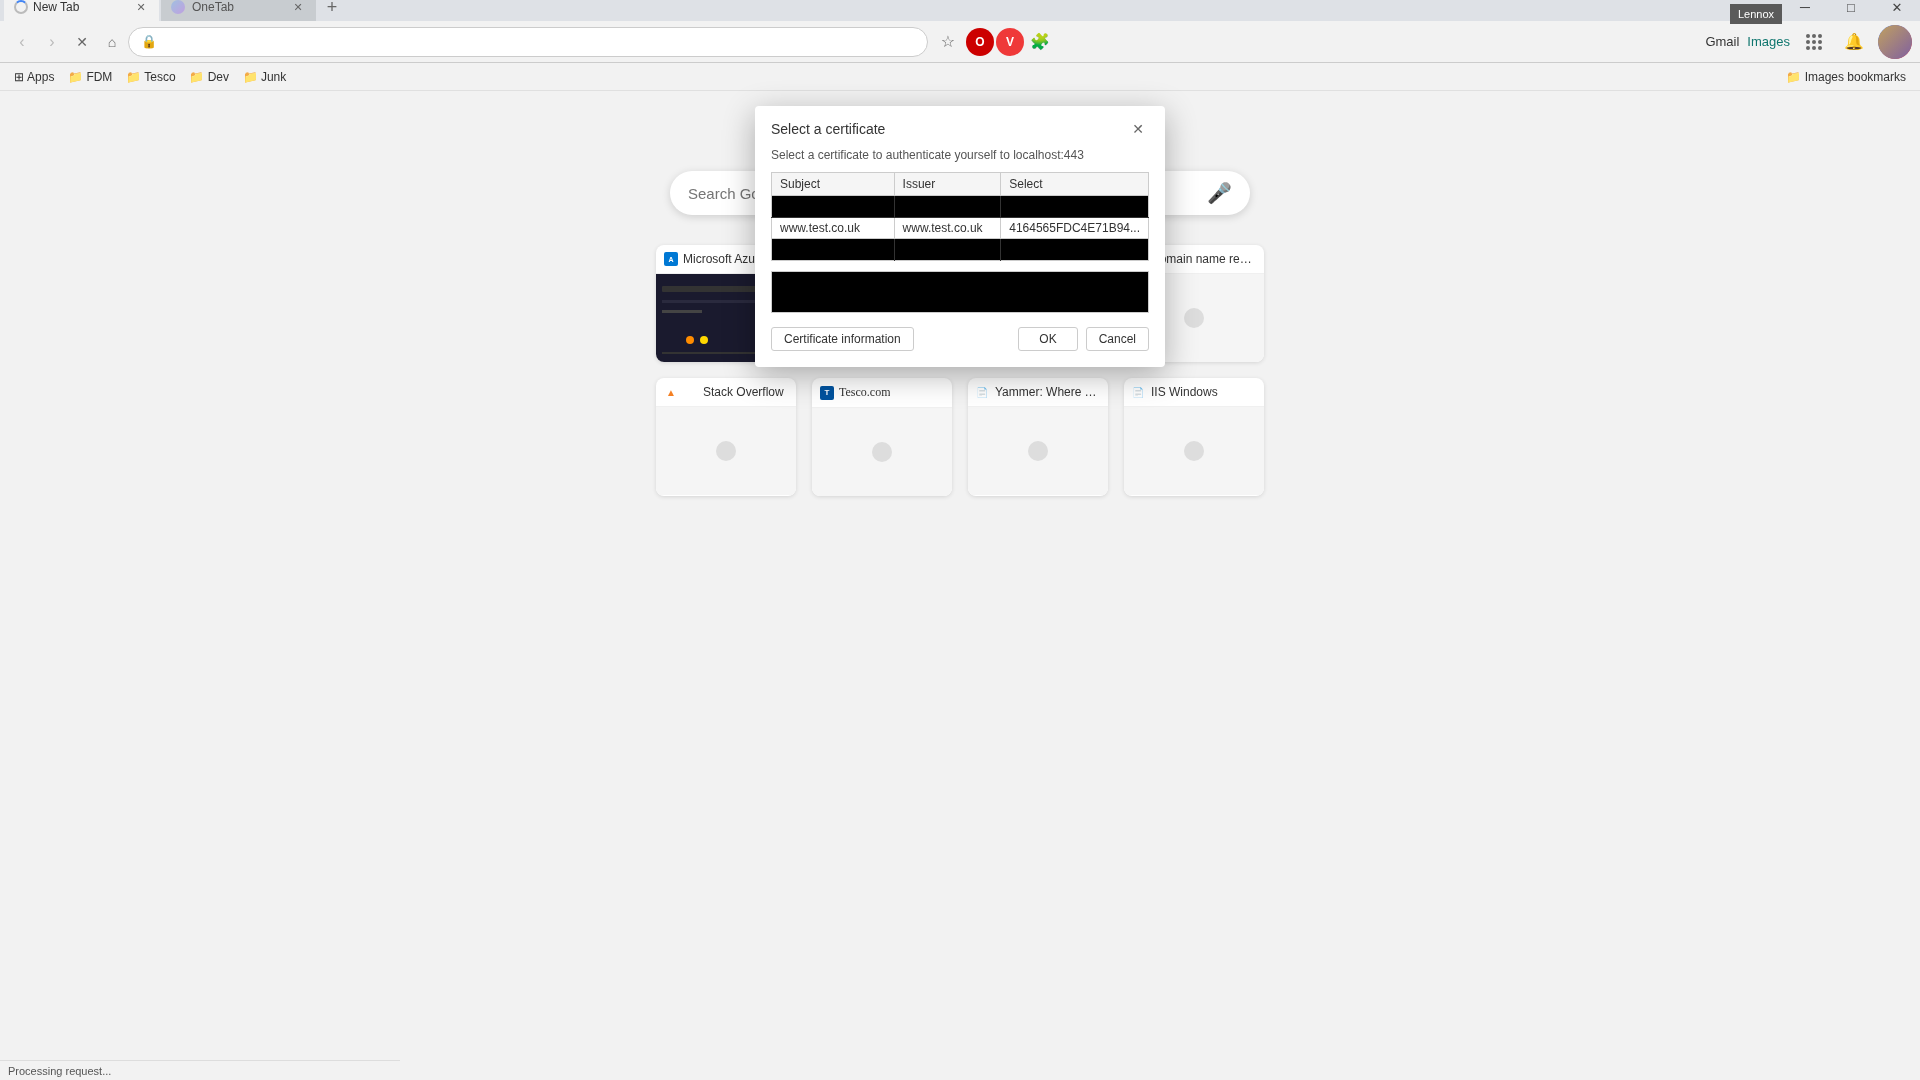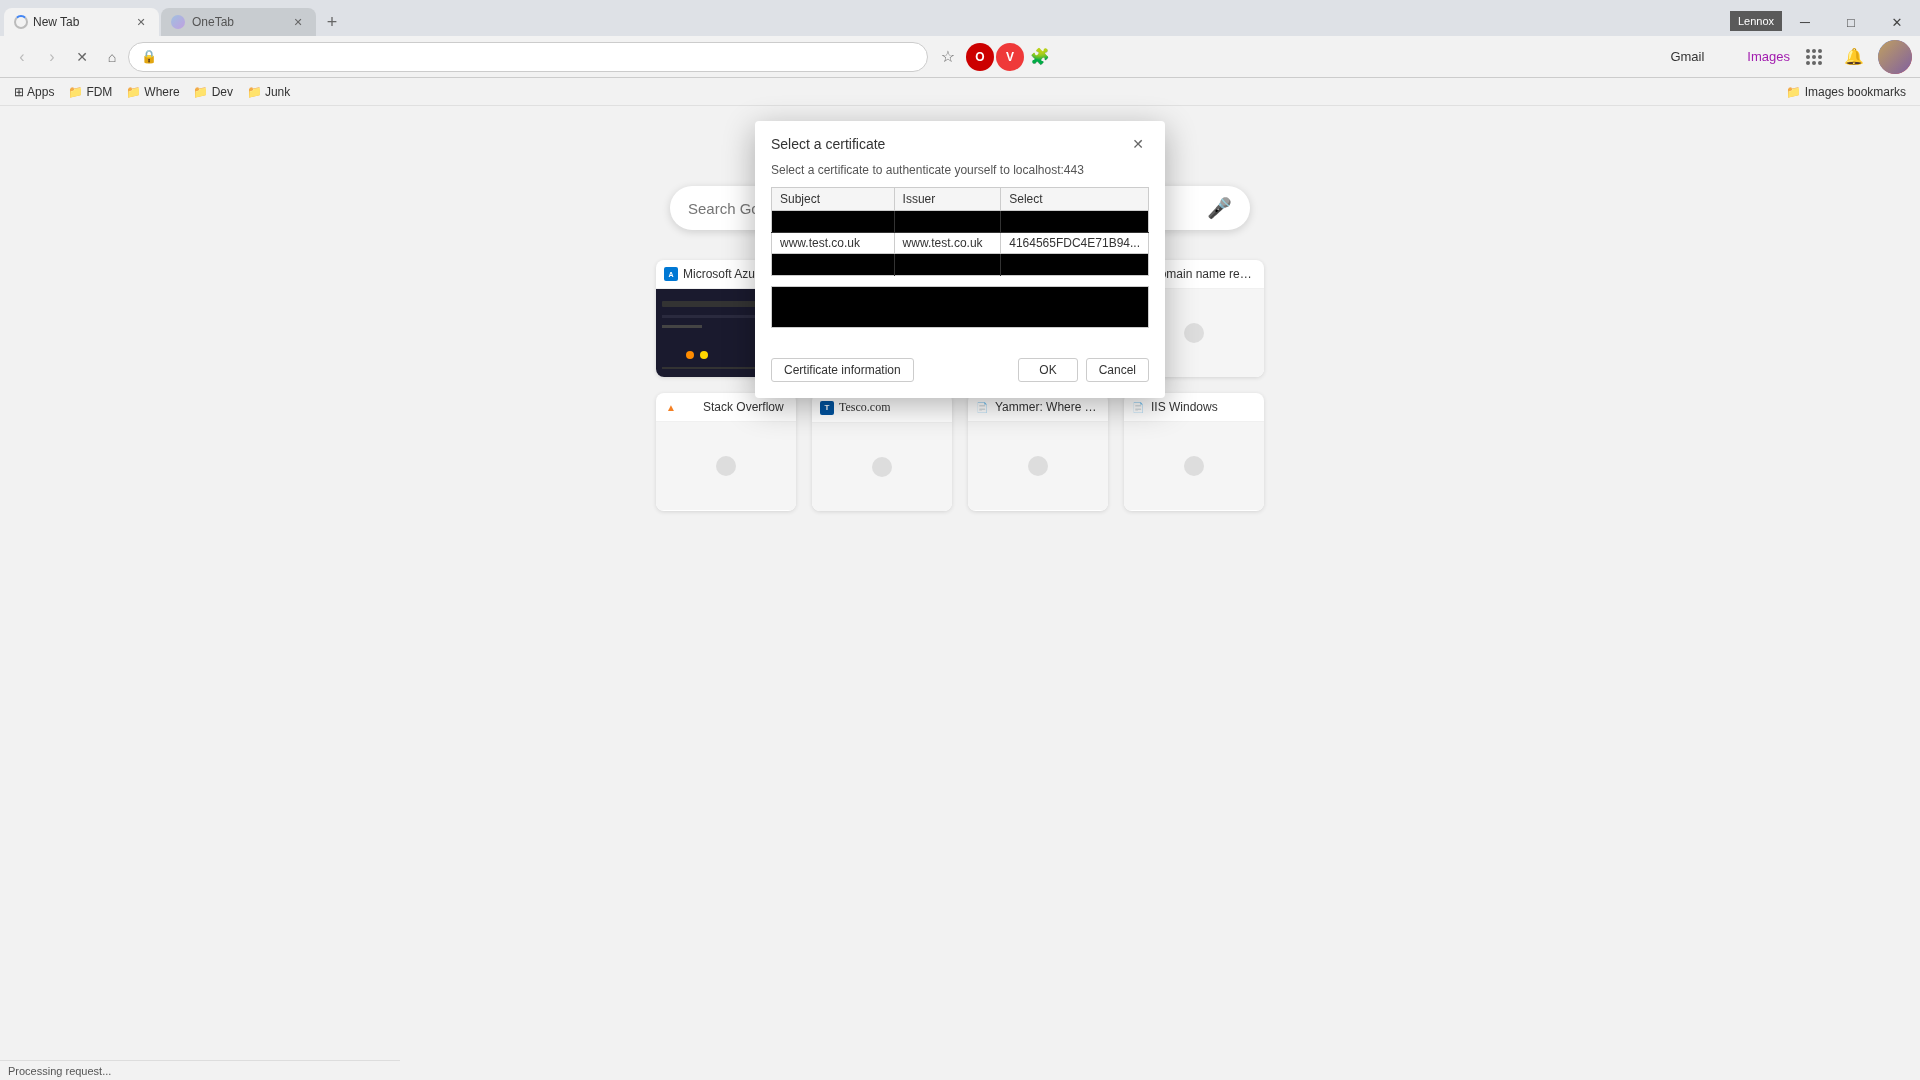--- a/index.html
+++ b/index.html
@@ -4,21 +4,21 @@
   <style>
     * { margin: 0; padding: 0; box-sizing: border-box; }
     body { font-family: Arial, sans-serif; background: #f2f2f2; width: 1920px; height: 1080px; overflow: hidden; font-size: 13px; }
     @keyframes spin { to { transform: rotate(360deg); } }
   </style>
 </head>
 <body>
 
 <div>
 
-  <div style="display:flex; align-items:flex-end; height:36px; background:#dee1e6; padding: 6px 0 0 0;">
+  <div style="display:flex; align-items:flex-end; height:21px; background:#dee1e6; padding: 6px 0 0 0;">
     <div style="display:flex;align-items:center;padding:0 10px;height:28px;background:#f2f2f2;border-radius:8px 8px 0 0;font-size:12px;color:#333;min-width:155px;gap:5px;margin-left:4px;">
       <div style="width:14px;height:14px;border:2px solid #bbb;border-top-color:#4285f4;border-radius:50%;animation:spin 0.8s linear infinite;flex-shrink:0;"></div>
       <span>New Tab</span>
       <span style="margin-left:auto;width:16px;height:16px;display:flex;align-items:center;justify-content:center;border-radius:50%;font-size:11px;color:#666;cursor:pointer;">✕</span>
     </div>
     <div style="display:flex;align-items:center;padding:0 10px;height:28px;background:#c8ccd0;border-radius:8px 8px 0 0;font-size:12px;color:#555;min-width:155px;gap:7px;margin-left:2px;">
       <div style="width:14px;height:14px;border-radius:50%;background:linear-gradient(135deg,#a0c0e0,#c0a0e0);flex-shrink:0;"></div>
       <span>OneTab</span>
       <span style="margin-left:auto;width:16px;height:16px;display:flex;align-items:center;justify-content:center;border-radius:50%;font-size:11px;color:#666;cursor:pointer;">✕</span>
     </div>
@@ -42,21 +42,21 @@
     </div>
     <div style="display:flex;align-items:center;gap:2px;margin-left:4px;">
       <div style="width:28px;height:28px;display:flex;align-items:center;justify-content:center;border-radius:50%;cursor:pointer;color:#666;font-size:16px;">☆</div>
     </div>
     <div style="width:28px;height:28px;display:flex;align-items:center;justify-content:center;border-radius:50%;cursor:pointer;background:#cc0000;color:white;font-size:12px;font-weight:bold;margin-left:2px;">O</div>
     <div style="width:28px;height:28px;display:flex;align-items:center;justify-content:center;border-radius:50%;cursor:pointer;background:#ef3939;color:white;font-size:12px;font-weight:bold;">V</div>
     <div style="width:28px;height:28px;display:flex;align-items:center;justify-content:center;border-radius:50%;cursor:pointer;color:#666;font-size:16px;">🧩</div>
 
     <div style="margin-left:auto;display:flex;align-items:center;gap:8px;">
       <span style="font-size:13px;color:#333;cursor:pointer;">Gmail</span>
-      <span style="font-size:13px;color:#a21caf;cursor:pointer;margin-left:35px;">Images</span>
+      <span style="font-size:13px;color:#0f766e;cursor:pointer;">Images</span>
       <div style="width:32px;height:32px;display:flex;align-items:center;justify-content:center;border-radius:50%;cursor:pointer;color:#666;">
         <div style="display:grid;grid-template-columns:repeat(3,4px);gap:2px;">
           <span style="width:4px;height:4px;background:#666;border-radius:50%;display:block;"></span>
           <span style="width:4px;height:4px;background:#666;border-radius:50%;display:block;"></span>
           <span style="width:4px;height:4px;background:#666;border-radius:50%;display:block;"></span>
           <span style="width:4px;height:4px;background:#666;border-radius:50%;display:block;"></span>
           <span style="width:4px;height:4px;background:#666;border-radius:50%;display:block;"></span>
           <span style="width:4px;height:4px;background:#666;border-radius:50%;display:block;"></span>
           <span style="width:4px;height:4px;background:#666;border-radius:50%;display:block;"></span>
           <span style="width:4px;height:4px;background:#666;border-radius:50%;display:block;"></span>
@@ -74,21 +74,21 @@
     <div style="display:flex;align-items:center;gap:3px;padding:2px 6px;border-radius:4px;cursor:pointer;color:#333;">
       <span style="font-size:12px;">⊞</span>
       <span>Apps</span>
     </div>
     <div style="display:flex;align-items:center;gap:3px;padding:2px 6px;border-radius:4px;cursor:pointer;color:#333;">
       <span style="font-size:12px;">📁</span>
       <span>FDM</span>
     </div>
     <div style="display:flex;align-items:center;gap:3px;padding:2px 6px;border-radius:4px;cursor:pointer;color:#333;">
       <span style="font-size:12px;">📁</span>
-      <span>Where</span>
+      <span>Tesco</span>
     </div>
     <div style="display:flex;align-items:center;gap:3px;padding:2px 6px;border-radius:4px;cursor:pointer;color:#333;">
       <span style="font-size:12px;">📁</span>
       <span>Dev</span>
     </div>
     <div style="display:flex;align-items:center;gap:3px;padding:2px 6px;border-radius:4px;cursor:pointer;color:#333;">
       <span style="font-size:12px;">📁</span>
       <span>Junk</span>
     </div>
     <div style="margin-left:auto;display:flex;align-items:center;">
@@ -243,21 +243,21 @@
             <tr style="background:#000;height:22px;">
               <td style="padding:3px 8px;border-right:1px solid #333;"></td>
               <td style="padding:3px 8px;border-right:1px solid #333;"></td>
               <td style="padding:3px 8px;"></td>
             </tr>
           </tbody>
         </table>
 
         <div style="margin-top:10px;background:#000;height:42px;width:100%;border:1px solid #ccc;"></div>
 
-        <div style="display:flex;justify-content:space-between;margin-top:30px;">
+        <div style="display:flex;justify-content:space-between;margin-top:14px;">
           <button style="padding:4px 12px;border:1px solid #ccc;border-radius:3px;background:white;cursor:pointer;font-size:12px;color:#333;">Certificate information</button>
           <div style="display:flex;gap:8px;">
             <button style="padding:4px 20px;border:1px solid #ccc;border-radius:3px;background:white;cursor:pointer;font-size:12px;color:#333;">OK</button>
             <button style="padding:4px 12px;border:1px solid #ccc;border-radius:3px;background:white;cursor:pointer;font-size:12px;color:#333;">Cancel</button>
           </div>
         </div>
       </div>
     </div>
   </div>
 </div>

